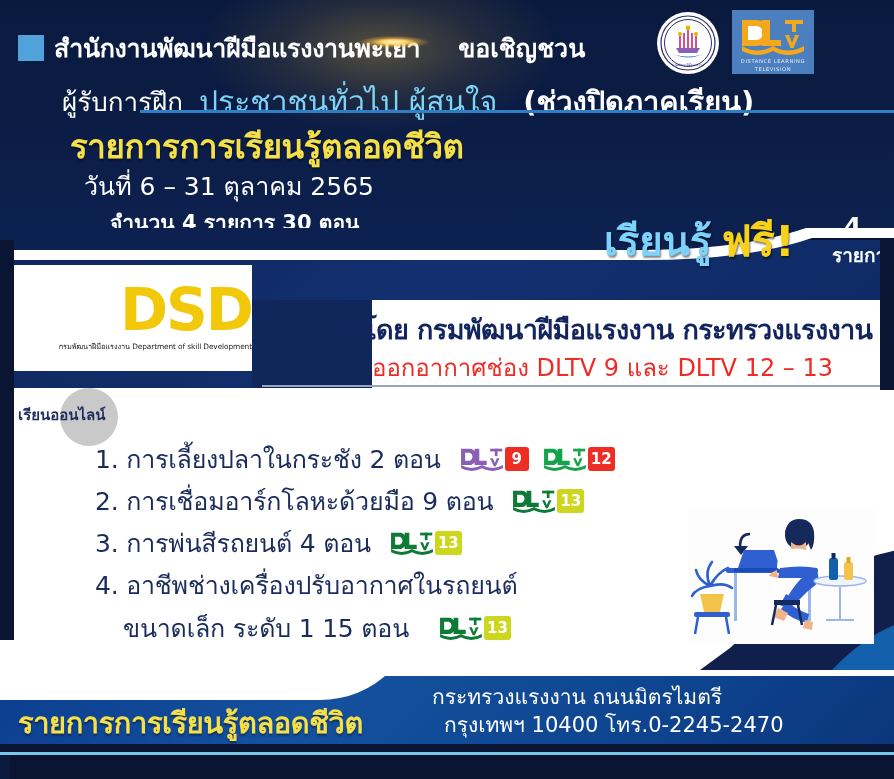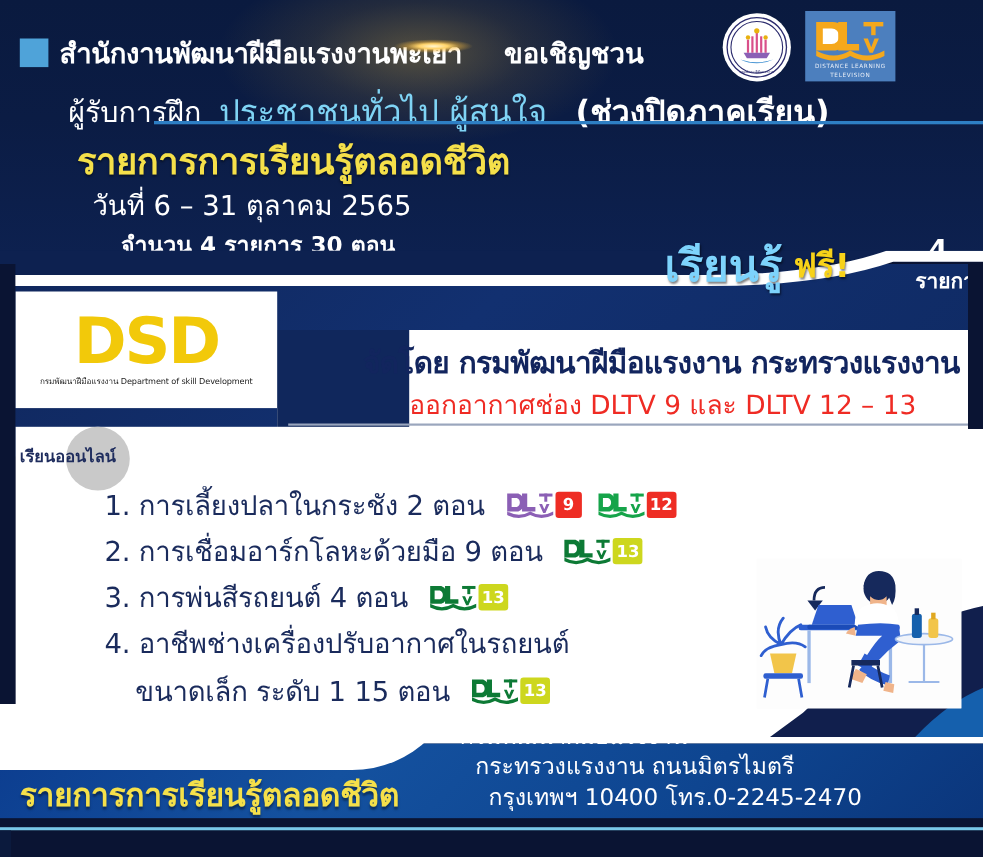--- a/index.html
+++ b/index.html
@@ -50,27 +50,27 @@
   .swoosh-white { position:absolute; left:0; top:228px; width:894px; height:60px; }
   .band-blue {
     position:absolute; left:0; top:240px; width:894px; height:175px;
     background:linear-gradient(135deg,#10275c 0%,#123070 45%,#0f2a63 100%);
   }
 
   
   .free-banner { position:absolute; left:604px; top:210px; width:290px; height:62px; display:flex;
     align-items:center; white-space:nowrap; }
   .fb-learn { color:#7dd3fc; font-size:40px; font-weight:700; text-shadow:1px 2px 2px rgba(0,0,0,.5); }
-  .fb-free { color:#f7d219; font-size:30px; font-weight:700; margin-left:10px; text-shadow:1px 2px 2px rgba(0,0,0,.5); }
+  .fb-free { color:#f7d219; font-size:43px; font-weight:700; margin-left:10px; text-shadow:1px 2px 2px rgba(0,0,0,.5); }
   .fb-num { position:absolute; left:240px; top:2px; color:#ffffff; font-size:25px; font-weight:700; }
   .fb-unit { position:absolute; left:228px; top:30px; color:#ffffff; font-size:19px; font-weight:700; }
 
   
   .dsd-card { position:absolute; left:14px; top:265px; width:238px; height:106px; background:#ffffff;
-    display:flex; flex-direction:column; align-items:center; justify-content:center; }
+    display:flex; flex-direction:column; align-items:flex-end; justify-content:center; }
   .dsd-text { color:#f2c90a; font-size:58px; font-weight:800; letter-spacing:-2px; line-height:.92; }
   .dsd-sub { color:#222; font-size:7.4px; letter-spacing:-.1px; margin-top:3px; white-space:nowrap; }
 
   
   .mid-white { position:absolute; left:252px; top:300px; width:642px; height:92px; background:#ffffff; }
   .mid-curve { position:absolute; left:252px; top:300px; width:120px; height:92px; overflow:hidden; }
   .mid-curve::before { content:""; position:absolute; left:-60px; top:-6px; width:190px; height:116px;
     border-radius:0 0 0 120px; background:#10275c; }
 
   .org-line { position:absolute; left:330px; top:308px; color:#12255e; font-size:27px; font-weight:800;
@@ -84,21 +84,21 @@
   .right-navy-strip { position:absolute; left:880px; top:240px; width:14px; height:150px; background:#0a1433; }
 
   .gray-circle { position:absolute; left:60px; top:388px; width:58px; height:58px; border-radius:50%;
     background:#c9c9c9; }
   .online-label { position:absolute; left:18px; top:403px; color:#1f2d5e; font-size:15px; font-weight:600;
     white-space:nowrap; }
 
   
   .course-list { position:absolute; left:95px; top:438px; width:620px; }
   .c-row { display:flex; align-items:center; height:42px; white-space:nowrap; }
-  .c-row.indent { padding-left:28px; height:44px; }
+  .c-row.indent { padding-left:28px; height:44px;gap:11px; }
   .c-text { color:#1a2b5c; font-size:25px; letter-spacing:-.2px; }
   .badges { display:flex; align-items:center; gap:13px; margin-left:18px; }
 
   
   .dbadge { display:flex; align-items:flex-start; height:27px; }
   .dbadge .mark { position:relative; width:46px; height:27px; display:flex; align-items:center; justify-content:center; }
   .dbadge .num { min-width:24px; height:24px; margin-top:1px; display:flex; align-items:center; justify-content:center;
     color:#ffffff; font-size:15px; font-weight:800; border-radius:3px; padding:0 3px; }
   .num.red { background:#ee2d24; }
   .num.lime { background:#cdd71e; color:#ffffff; }

